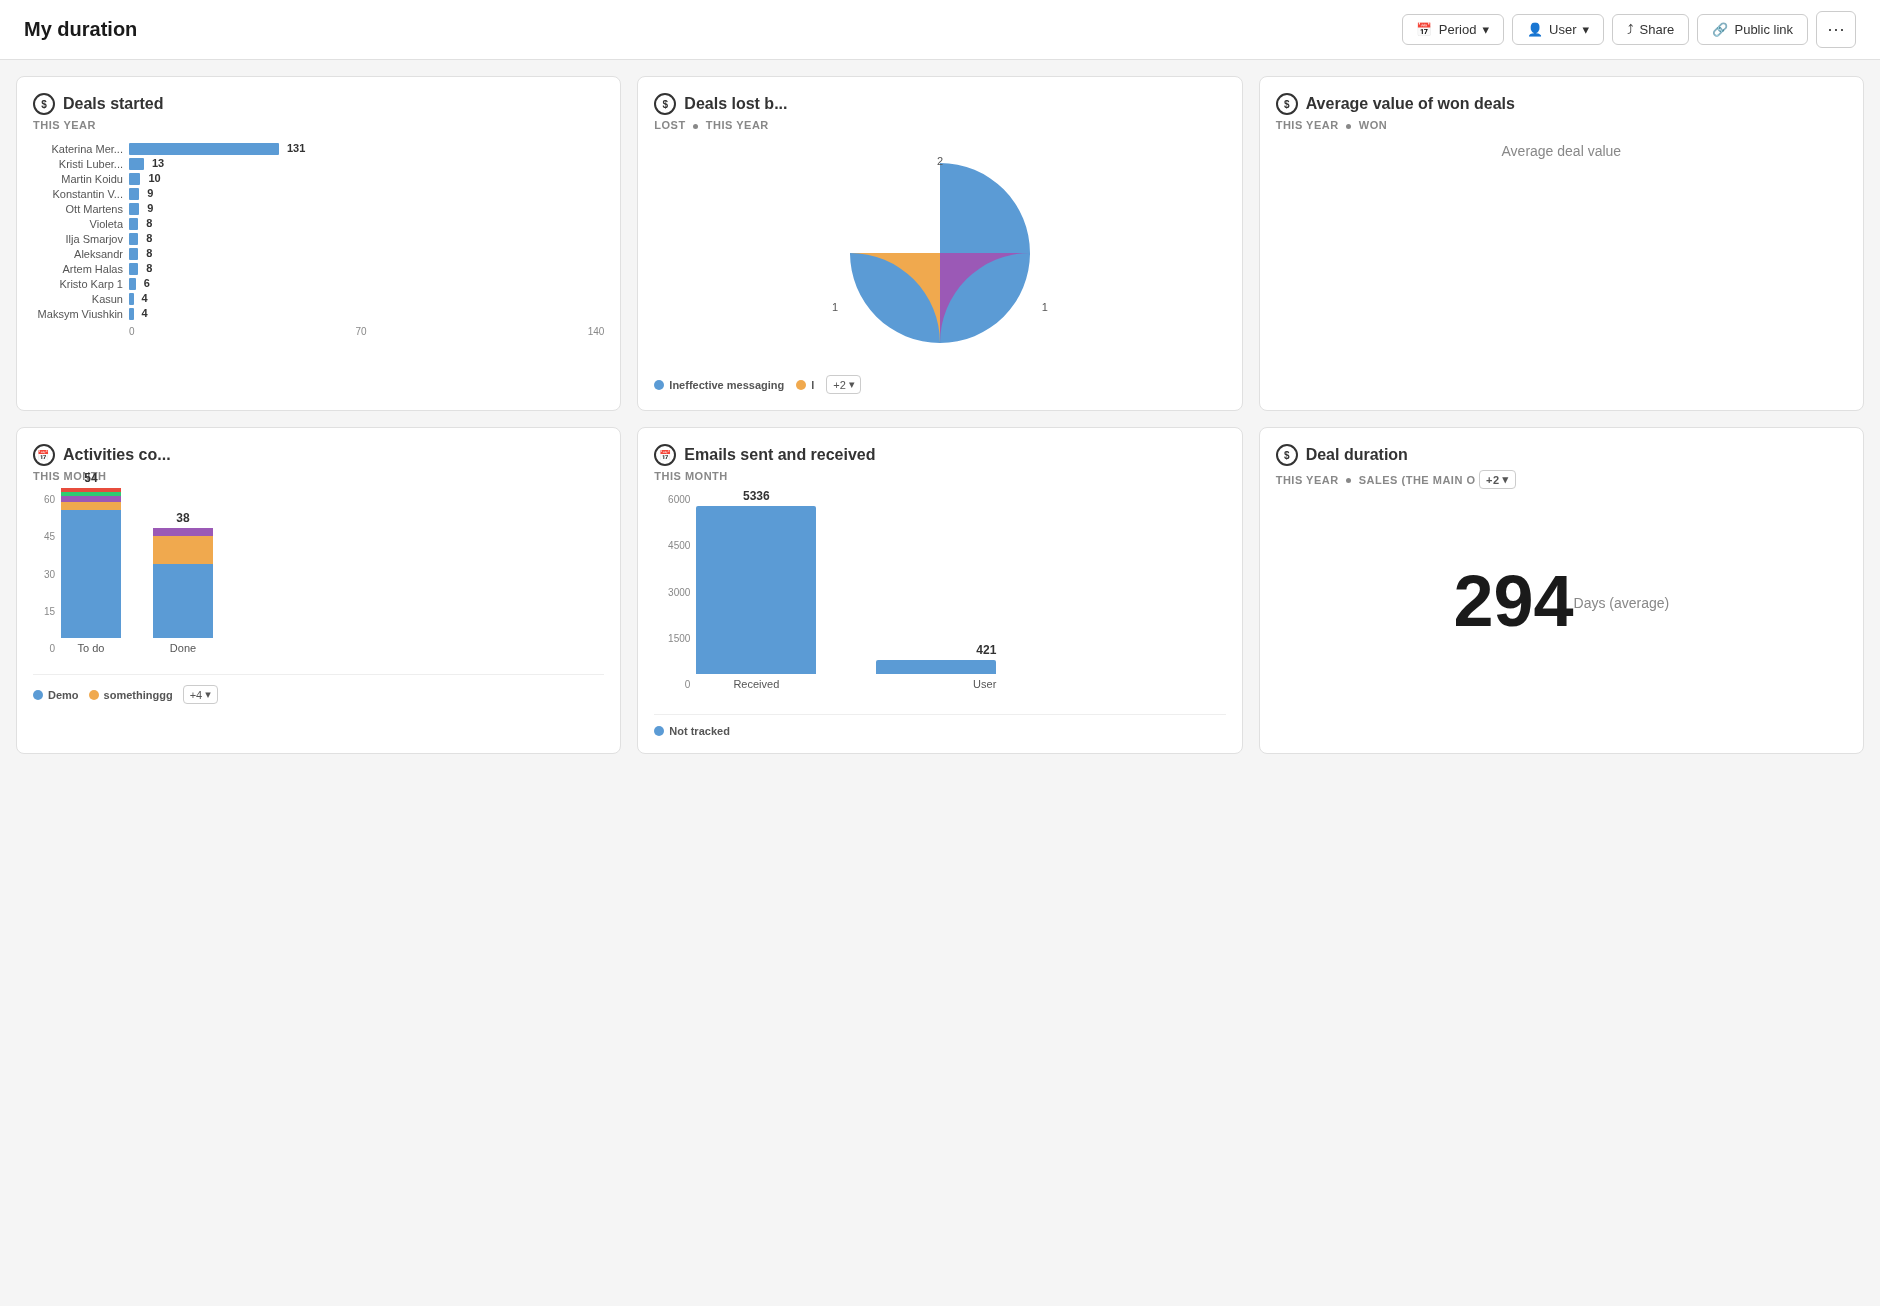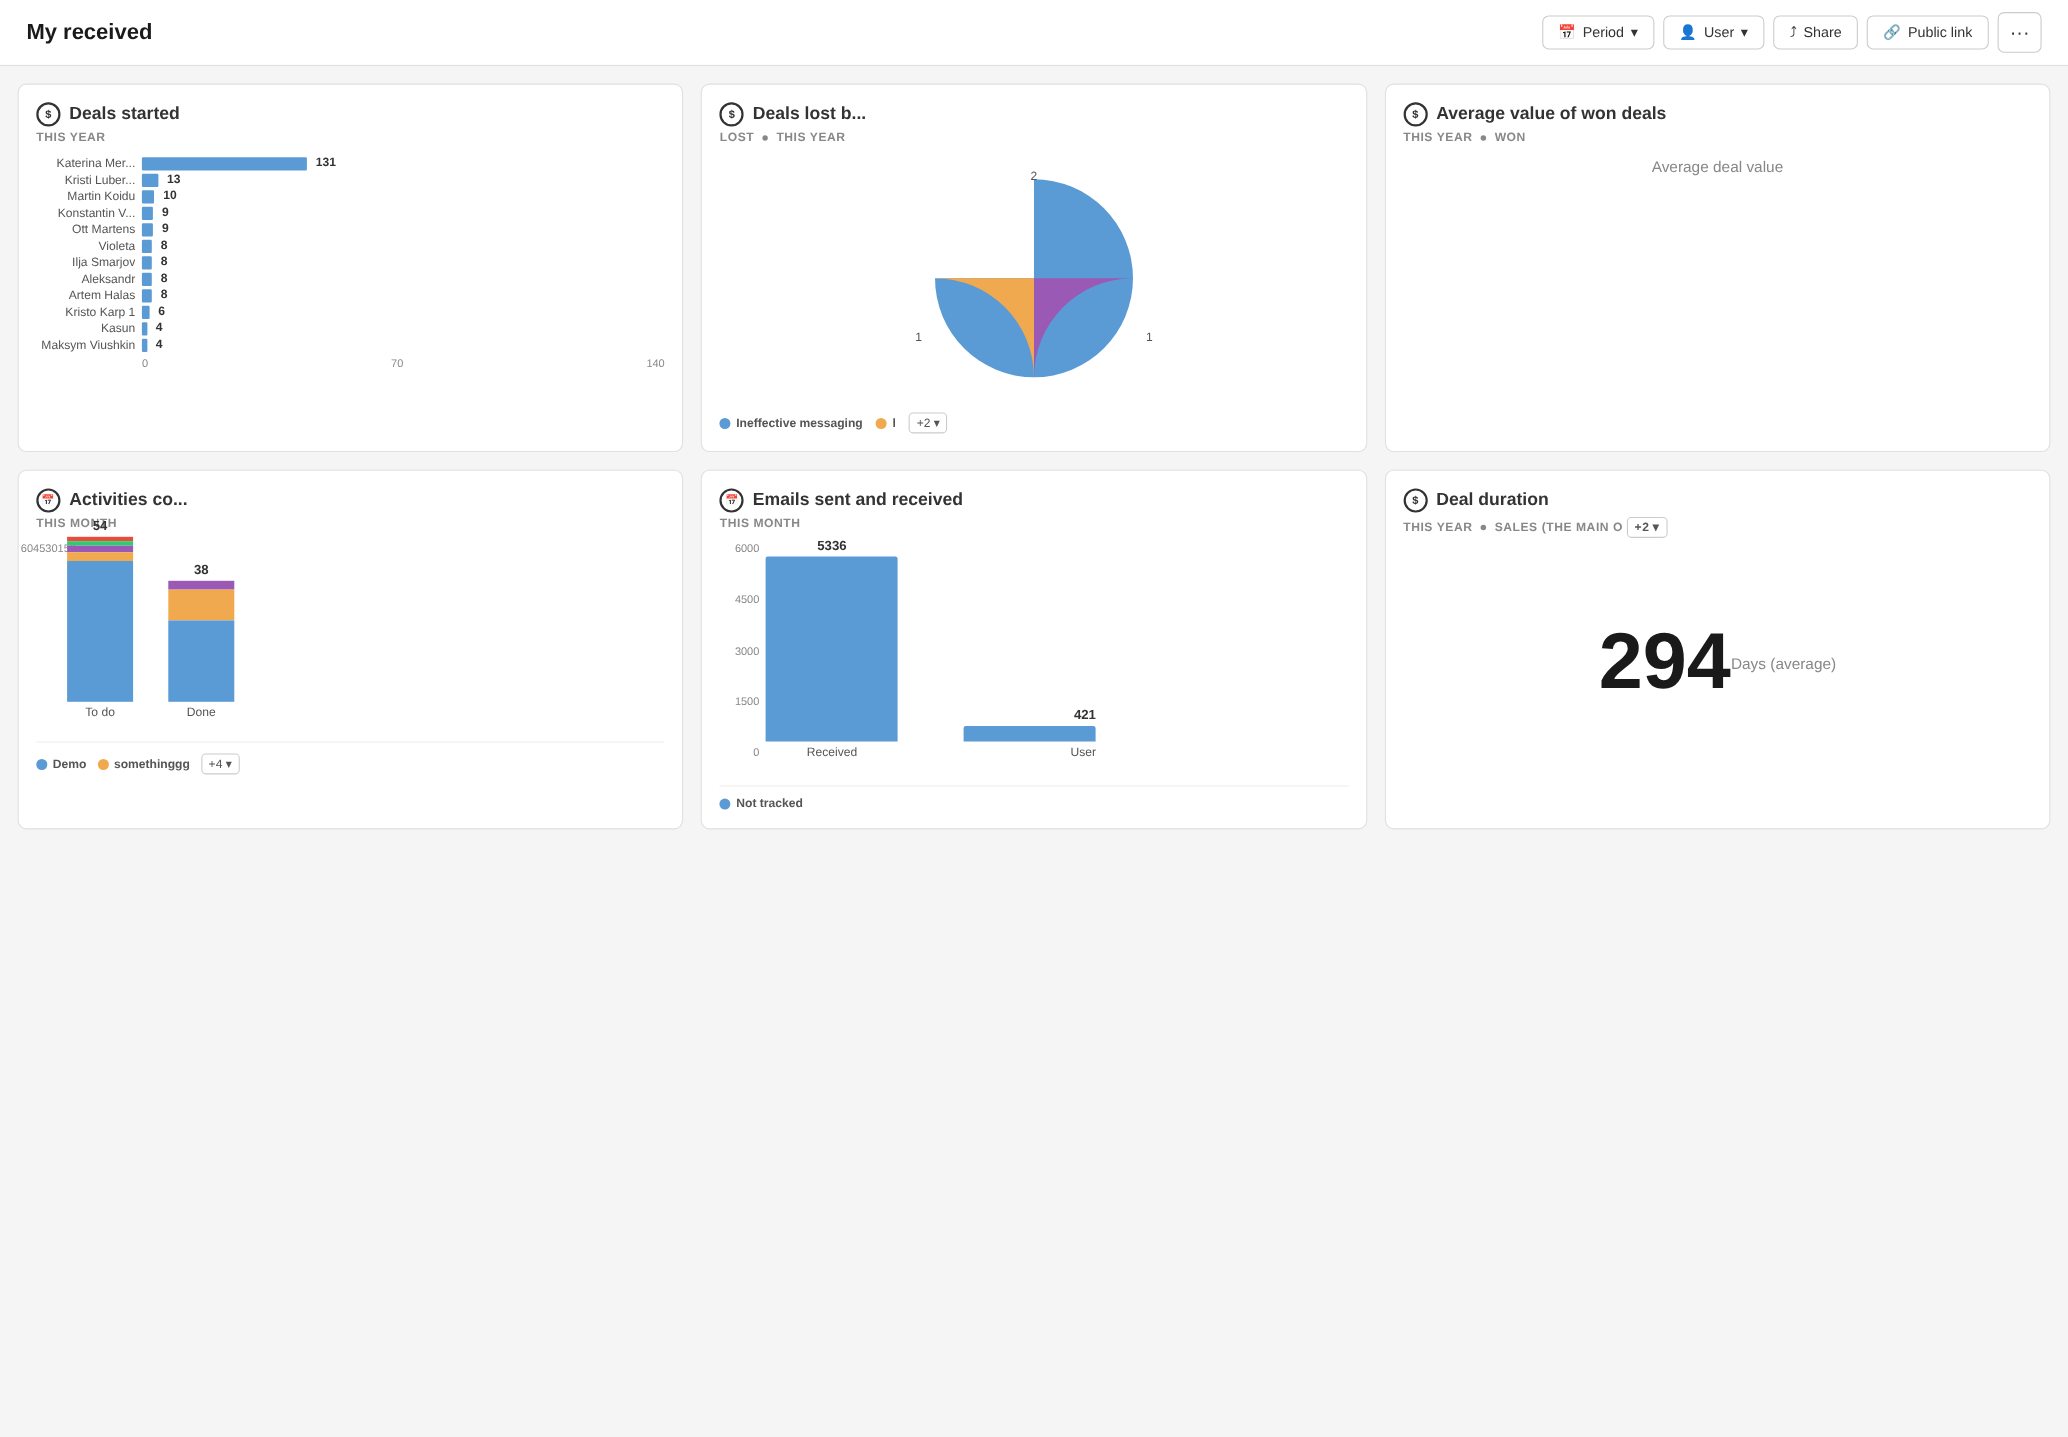--- a/index.html
+++ b/index.html
@@ -42,21 +42,21 @@
     .deal-duration-content { display: flex; flex-direction: row; align-items: center; justify-content: center; height: 200px; }
     .deal-big { font-size: 72px; font-weight: 700; color: #1a1a1a; }
     .deal-sub { font-size: 14px; color: #888; margin-top: 4px; }
 
     .footer-legend { display: flex; align-items: center; gap: 10px; flex-wrap: wrap; border-top: 1px solid #eee; padding-top: 10px; }
   </style>
 </head>
 <body>
 
 <div class="header">
-  <span class="header-title">My received</span>
+  <span class="header-title">My duration</span>
   <div class="header-actions">
     <button class="btn">
       <span>📅</span>
       <span>Period</span>
       <span>▾</span>
     </button>
     <button class="btn">
       <span>👤</span>
       <span>User</span>
       <span>▾</span>
@@ -231,21 +231,21 @@
   </div>
 
   <div class="card">
     <div class="card-title">
       <div class="card-icon">📅</div>
       <span>Activities co...</span>
     </div>
     <div class="card-subtitle">THIS MONTH</div>
     <div style="display:flex;align-items:flex-end;gap:0;">
 
-      <div style="display:flex;flex-direction:row;justify-content:center;height:180px;font-size:10px;color:#888;text-align:right;padding-right:6px;width:28px;padding-bottom:20px;">
+      <div style="display:flex;flex-direction:column;justify-content:space-between;height:180px;font-size:10px;color:#888;text-align:right;padding-right:6px;width:28px;padding-bottom:20px;">
         <span>60</span>
         <span>45</span>
         <span>30</span>
         <span>15</span>
         <span>0</span>
       </div>
 
       <div style="display:flex;gap:32px;align-items:flex-end;height:180px;flex:1;padding-bottom:20px;">
 
         <div style="display:flex;flex-direction:column;align-items:center;">

